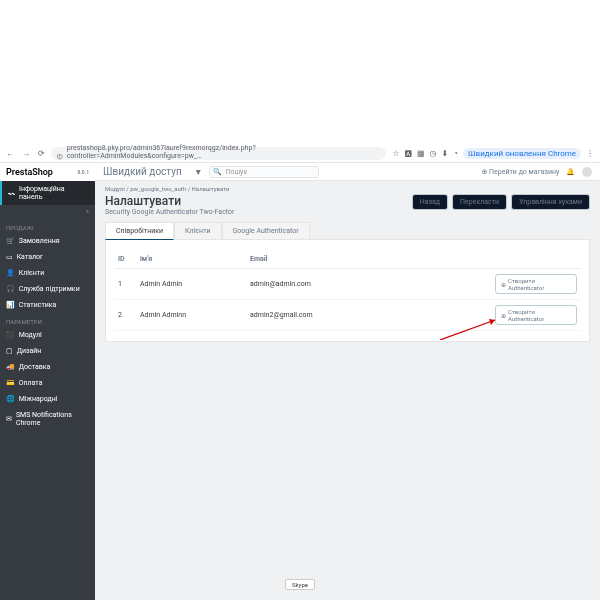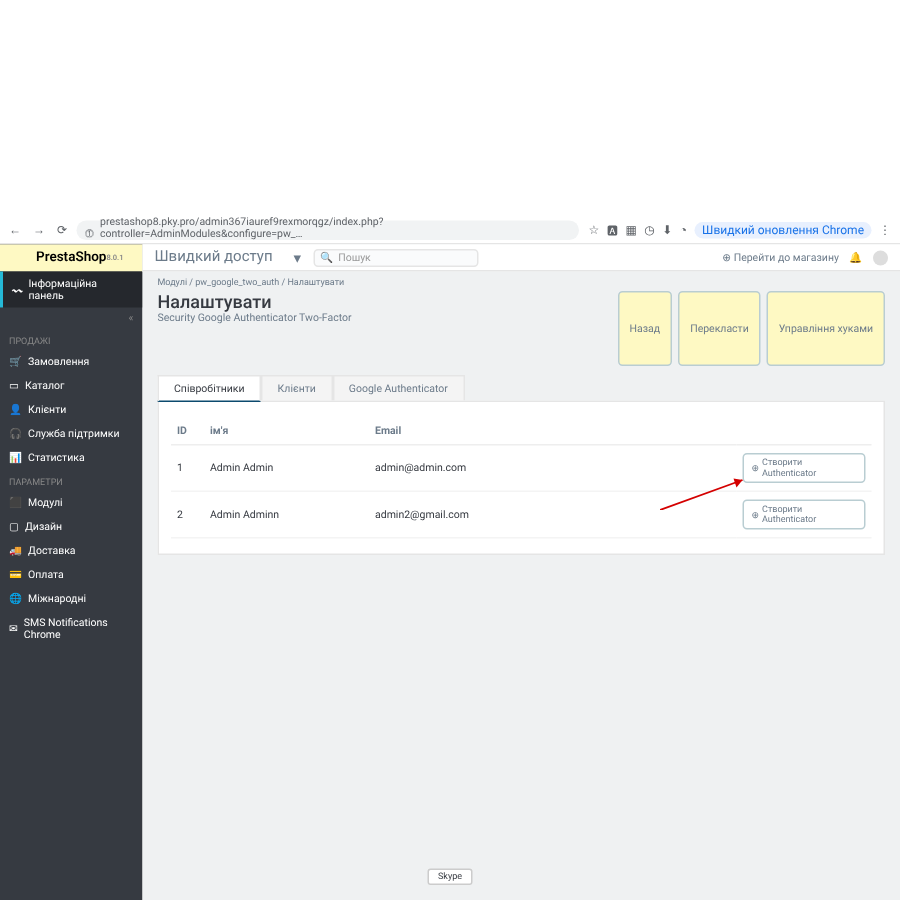--- a/index.html
+++ b/index.html
@@ -8,38 +8,38 @@
 .browser-bar{height:18px;display:flex;align-items:center;padding:0 6px;gap:6px;border-bottom:1px solid #e5e5e5;margin-top:145px}
 .nav-icons{display:flex;gap:8px;color:#5f6368}
 .nav-icons span{cursor:pointer}
 .url-bar{flex:1;display:flex;align-items:flex-end;background:#f1f3f4;border-radius:10px;height:13px;padding:0 6px;font-size:7px;color:#5f6368;gap:4px}
 .url-bar .lock{font-size:6px}
 .ext-icons{display:flex;gap:5px;align-items:center;color:#5f6368}
 .ext-icons span{font-size:8px}
 .update-btn{background:#e8f0fe;color:#1a73e8;border-radius:8px;padding:1px 5px;font-size:6px;display:flex;align-items:center;gap:2px}
 .app{display:flex;height:calc(100% - 163px)}
 .sidebar{width:95px;background:#363a41;color:#fff;display:flex;flex-direction:column;font-size:7px}
-.logo{background:#fef9c3;color:#000;padding:4px 24px;font-size:9px;font-weight:600;display:flex;align-items:center;justify-content:space-between}
+.logo{background:#ffffff;color:#000;padding:4px 6px;font-size:9px;font-weight:600;display:flex;align-items:center;justify-content:space-between}
 .logo small{font-size:5px;color:#888}
 .side-item{padding:4px 6px;display:flex;align-items:center;gap:4px;cursor:pointer}
 .side-item.active{background:#25282d;border-left:2px solid #25b9d7}
 .side-label{color:#888;padding:5px 6px 2px;font-size:6px;text-transform:uppercase}
 .collapse-btn{padding:3px 6px;text-align:right;color:#888}
 .main{flex:1;background:#eff1f2;display:flex;flex-direction:column}
 .topbar{background:#fff;height:18px;display:flex;align-items:center;padding:0 8px;gap:8px;border-bottom:1px solid #e5e5e5}
 .quick{display:flex;align-items:center;gap:14px;font-size:10px;color:#6c7b8a}
 .search{flex:0 0 110px;display:flex;align-items:center;background:#fafbfc;border:1px solid #e5e5e5;border-radius:3px;height:12px;padding:0 4px;gap:3px;font-size:7px;color:#999}
 .top-right{margin-left:auto;display:flex;align-items:center;gap:7px;color:#6c7b8a;font-size:7px}
 .crumbs{padding:4px 10px 0;font-size:6px;color:#6c7b8a}
 .crumbs span{color:#6c7b8a}
 .page-head{padding:2px 10px 6px;display:flex;justify-content:space-between;align-items:flex-start}
 .page-head h1{font-size:12px;font-weight:500;color:#363a41}
 .page-head .sub{font-size:7px;color:#6c7b8a}
 .head-btns{display:flex;gap:4px}
-.btn{background:#fef9c3;border:1px solid #b9cdd2;border-radius:3px;padding:20px 7px;font-size:7px;color:#6c7b8a;cursor:pointer}
+.btn{background:#0f172a;border:1px solid #b9cdd2;border-radius:3px;padding:3px 7px;font-size:7px;color:#6c7b8a;cursor:pointer}
 .tabs{display:flex;margin:0 10px}
 .tab{padding:4px 10px;font-size:7px;color:#6c7b8a;background:#fff;border:1px solid #e5e5e5;border-bottom:none;cursor:pointer}
 .tab.active{color:#363a41;border-bottom:1px solid #0c4a6e;position:relative;z-index:1}
 .tab:not(.active){background:#f4f4f4}
 .panel{background:#fff;margin:0 10px 10px;border:1px solid #e5e5e5;padding:10px 8px;margin-top:-1px}
 table{width:100%;border-collapse:collapse;font-size:7px}
 th{text-align:left;padding:5px 4px;color:#6c7b8a;font-weight:700;border-bottom:1px solid #eee}
 td{padding:5px 4px;border-bottom:1px solid #f4f4f4;color:#363a41}
 .act-btn{float:right;border:1px solid #b9cdd2;border-radius:3px;padding:2px 5px;font-size:6px;color:#6c7b8a;cursor:pointer;display:inline-flex;align-items:center;gap:2px}
 .arrow{position:absolute;pointer-events:none}

